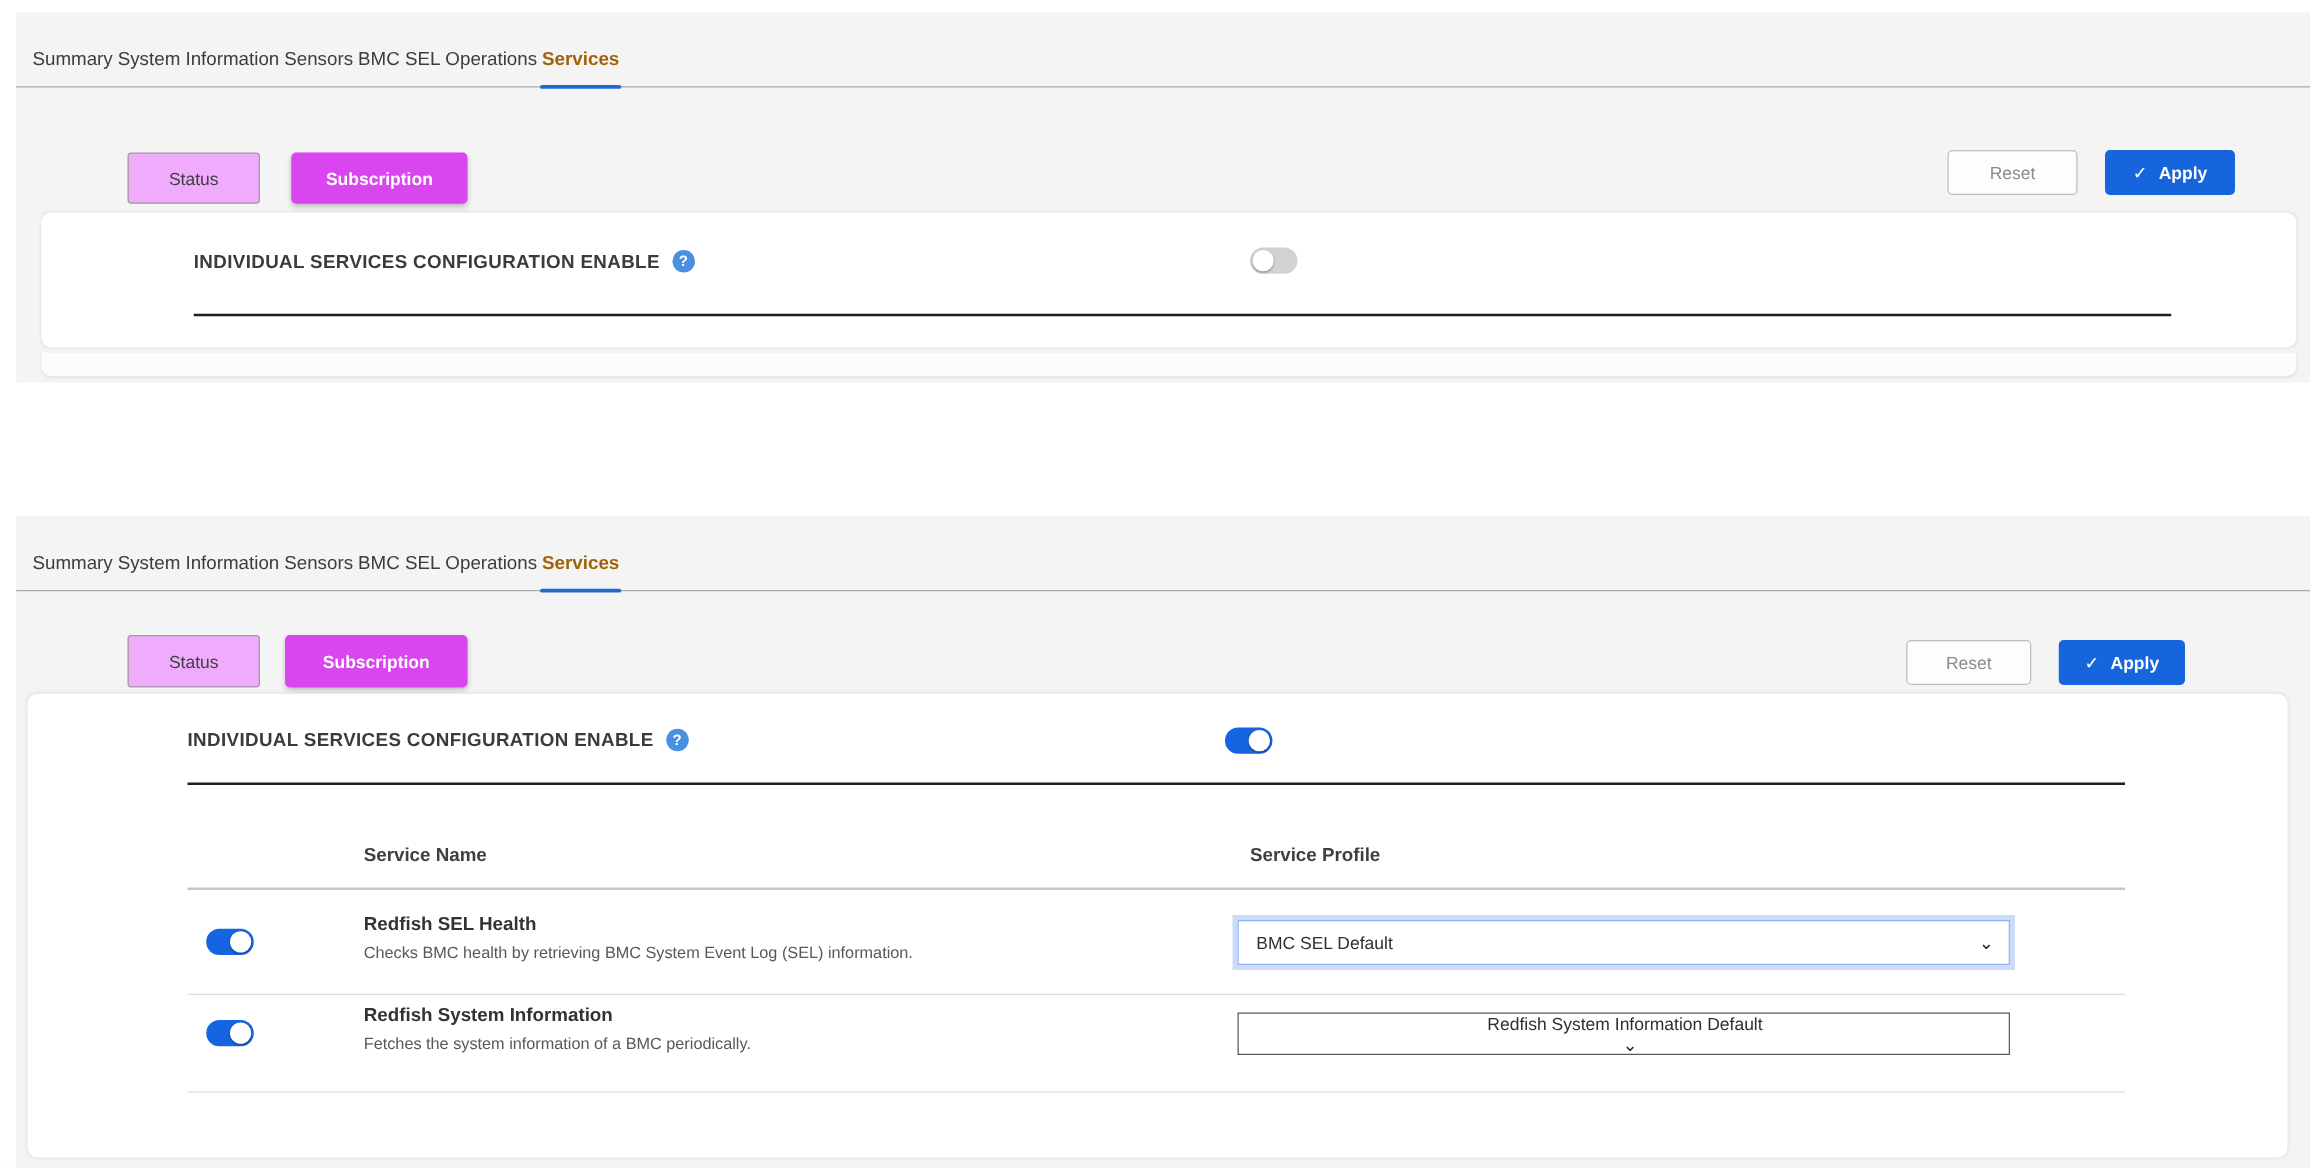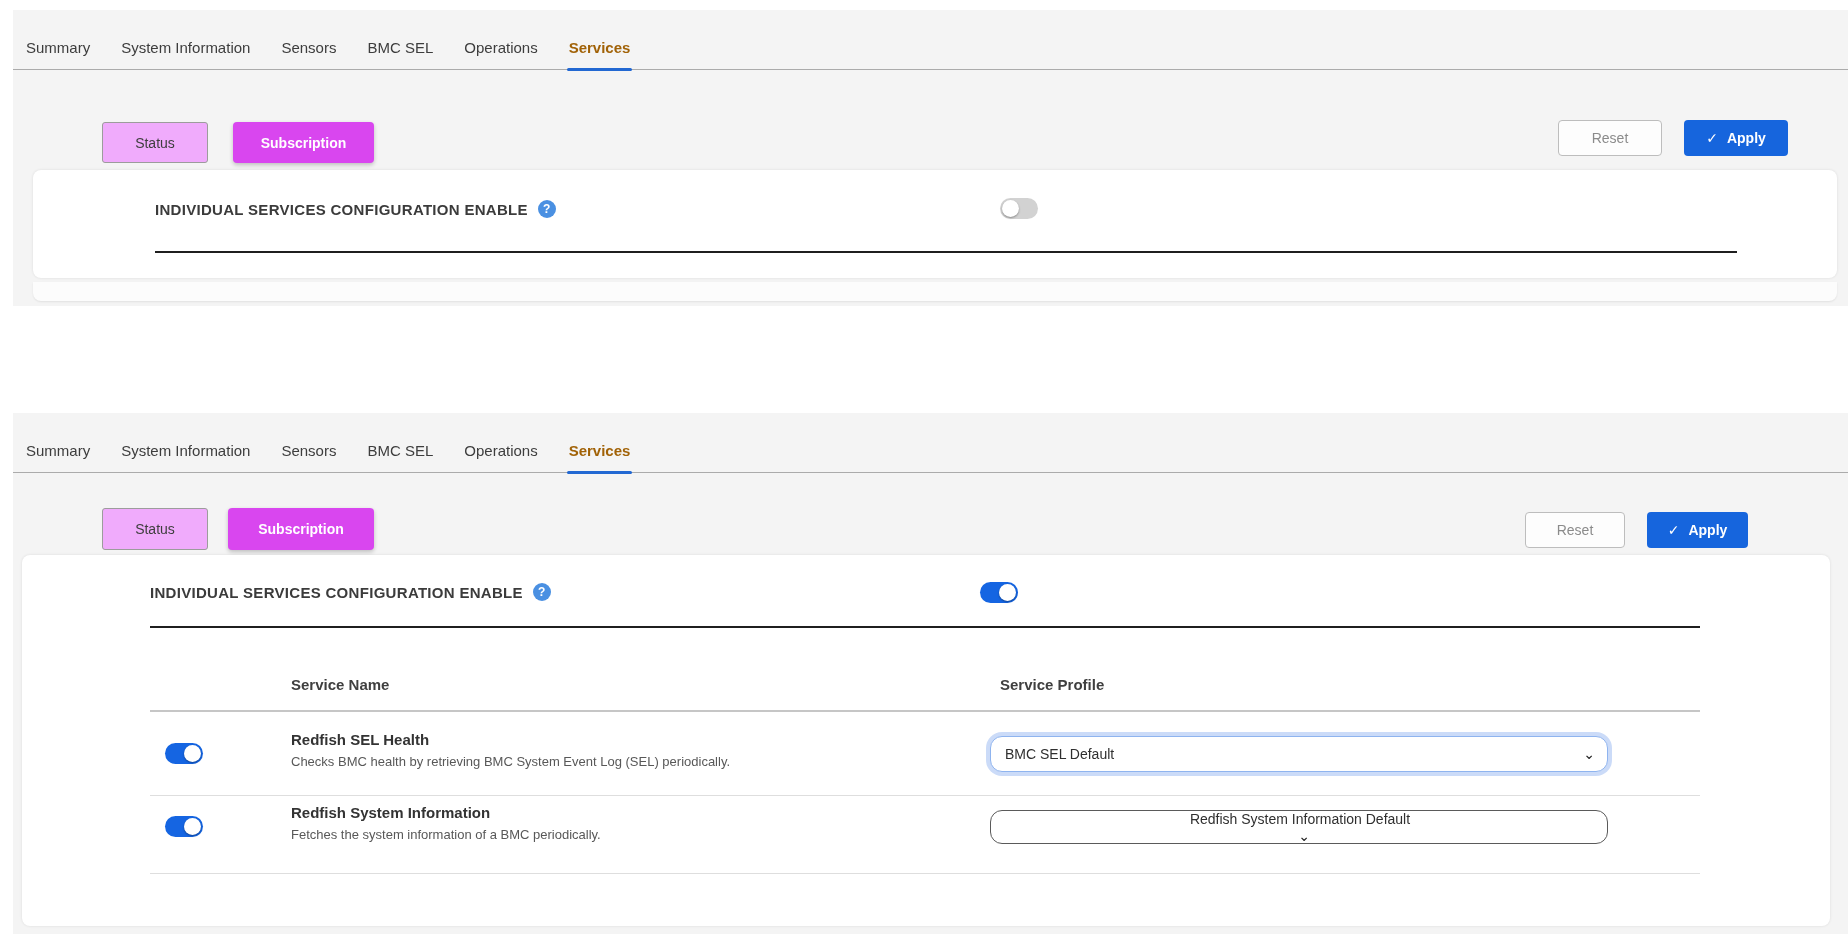--- a/index.html
+++ b/index.html
@@ -15,21 +15,21 @@
     position:absolute;
     left:13px;width:1835px;
     background:#f4f4f4;
   }
   .panel.top{top:10px;height:296px;}
   .panel.bottom{top:413px;height:521px;}
 
   
   .tabbar{
     position:absolute;left:0;right:0;top:20px;
-    display:flex;gap:27px;
+    display:flex;
     padding-left:11px;
     border-bottom:1px solid #ababab;
     text-align:right;
   }
   .tab{
     position:relative;
     font-size:15px;color:#3d3d3d;
     padding:9px 2px 13px;
     cursor:pointer;white-space:nowrap;
   }
@@ -93,21 +93,21 @@
   .toggle.on{background:#1565e2;}
   .toggle.on .knob{right:2px;}
 
   
   .th{position:absolute;font-size:15px;color:#3f3f3f;font-weight:bold;}
   .row-name{position:absolute;font-size:15px;font-weight:bold;color:#333333;}
   .row-desc{position:absolute;font-size:13px;color:#585858;}
 
   .select{
     position:absolute;height:36px;
-    background:#ffffff;border:1px solid #5a5a5a;border-radius:12px;
+    background:#ffffff;border:1px solid #5a5a5a;border-radius:0;
     display:flex;align-items:center;justify-content:space-between;
     padding:0 12px 0 14px;font-size:14px;color:#2f2f2f;
     box-sizing:border-box;cursor:pointer;
   }
   .select.focused{
     border:1px solid #8fb4ef;
     box-shadow:0 0 0 4px rgba(140,175,240,.45);
   }
   .chev{font-size:14px;color:#222222;margin-left:8px;line-height:1;}
 </style>
@@ -181,21 +181,21 @@
 
     <div class="th" style="left:269px;top:121px;">Service Name</div>
     <div class="th" style="left:978px;top:121px;">Service Profile</div>
     <div class="divider mid" style="left:128px;top:155px;width:1550px;"></div>
 
     <div>
       <div class="toggle on" style="left:143px;top:188px;">
         <div class="knob"></div>
       </div>
       <div class="row-name" style="left:269px;top:176px;">Redfish SEL Health</div>
-      <div class="row-desc" style="left:269px;top:199px;">Checks BMC health by retrieving BMC System Event Log (SEL) periodically.</div>
+      <div class="row-desc" style="left:269px;top:199px;">Checks BMC health by retrieving BMC System Event Log (SEL) information.</div>
       <div class="select focused" style="left:968px;top:181px;width:618px;">
         <span>BMC SEL Default</span>
         <span class="chev">⌄</span>
       </div>
       <div class="divider light" style="left:128px;top:240px;width:1550px;"></div>
     </div>
 
     <div>
       <div class="toggle on" style="left:143px;top:261px;">
         <div class="knob"></div>

